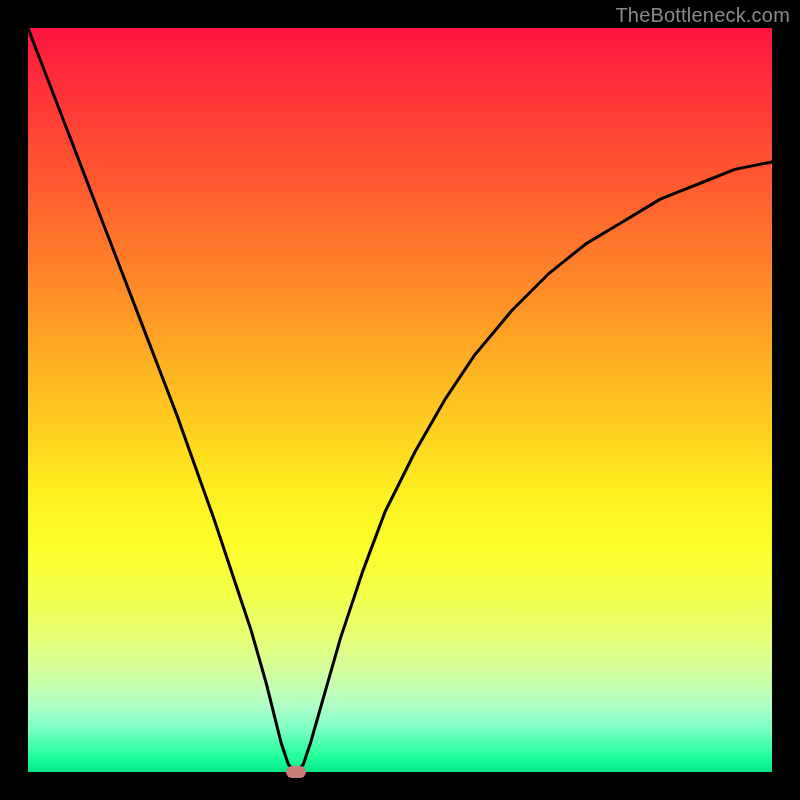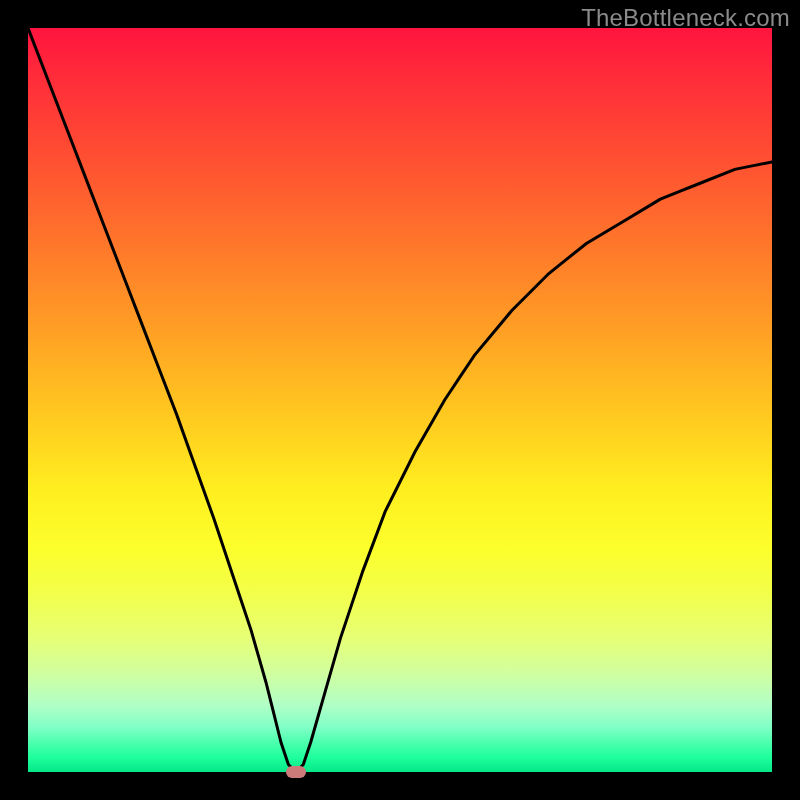--- a/index.html
+++ b/index.html
@@ -58,21 +58,21 @@
     height: 12px;
     border-radius: 6px / 6px;
     background: #cc7a7a;
     transform: translate(-50%, -50%);
   }
   .watermark {
     position: absolute;
     top: 4px;
     right: 10px;
     color: #8a8a8a;
-    font-size: 24px;
+    font-size: 20px;
     letter-spacing: 0.2px;
     user-select: none;
   }
 </style>
 </head>
 <body>
 
 <div class="outer">
   <div class="watermark">TheBottleneck.com</div>
 

